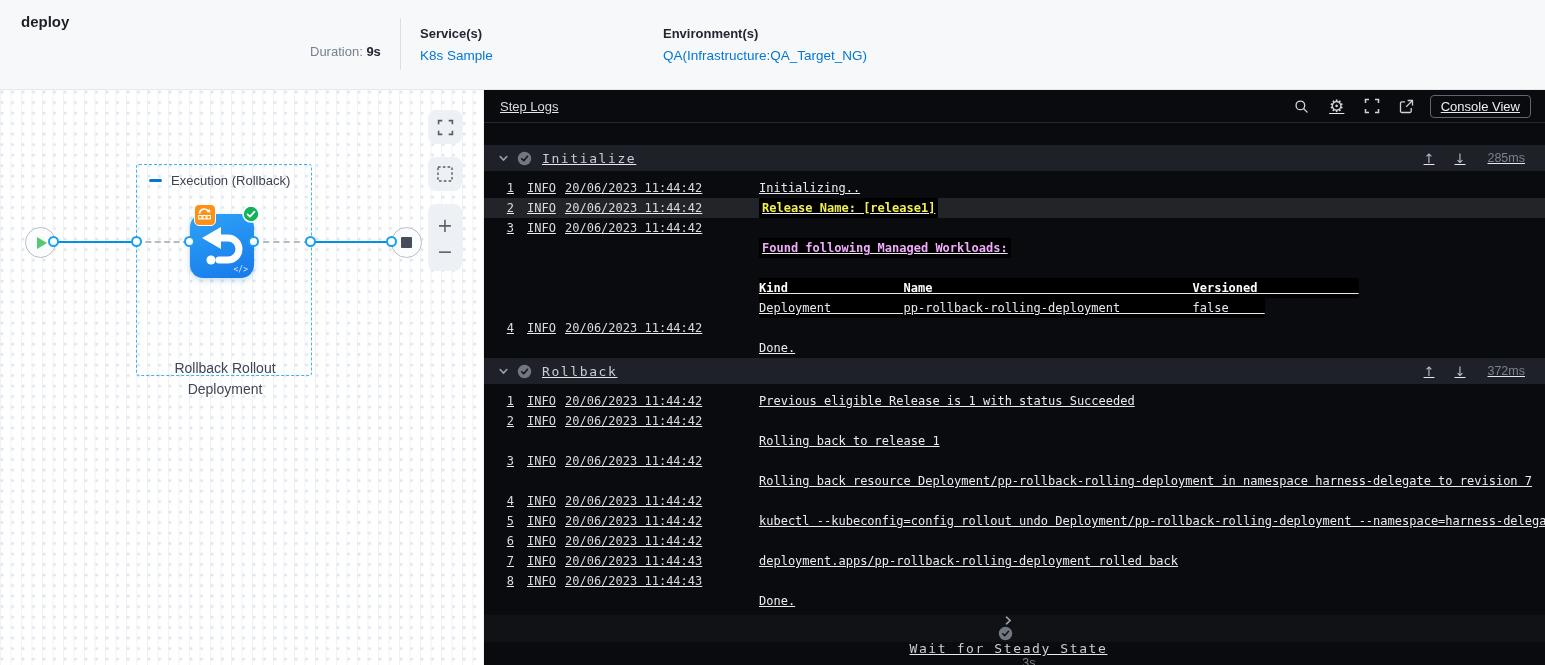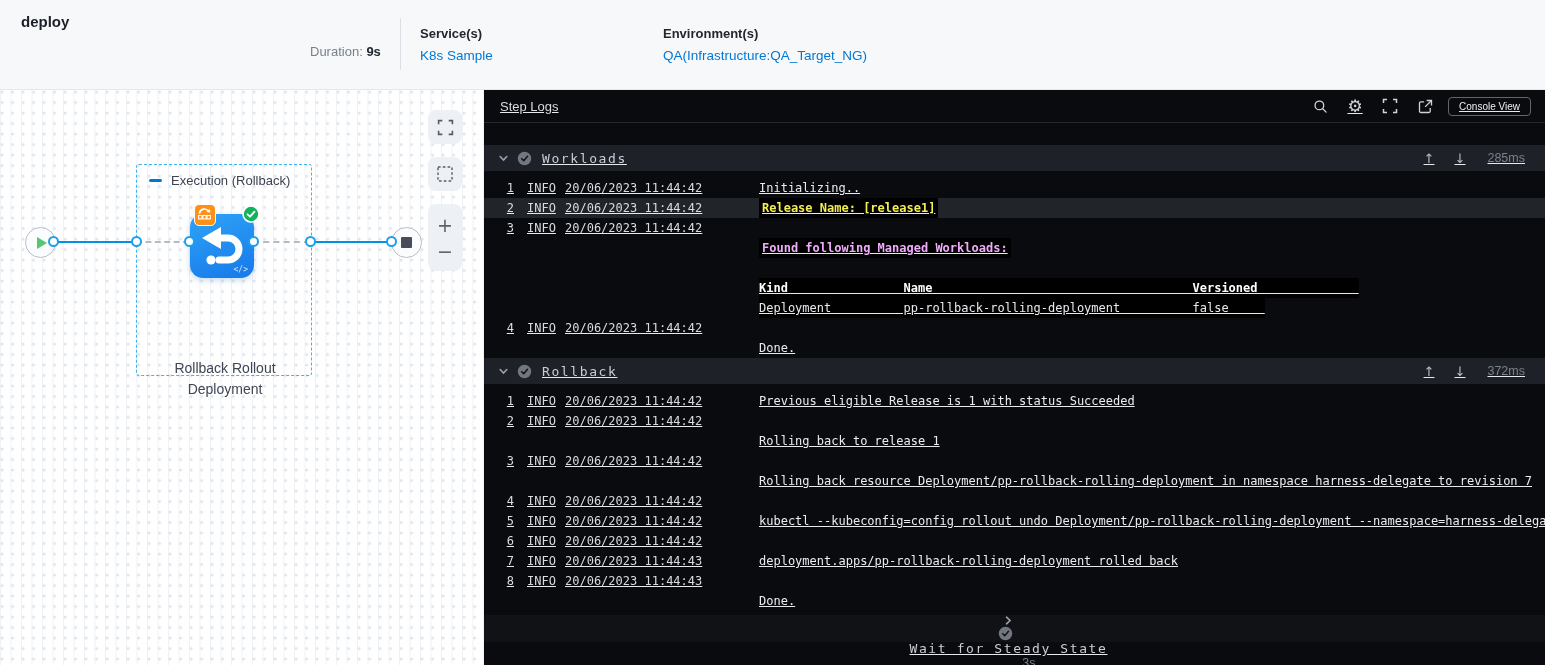--- a/index.html
+++ b/index.html
@@ -67,21 +67,21 @@
   
   .logpanel { position:relative; width:1061px; height:625px; background:#0a0b0e; color:#e8e9ec;text-decoration:underline; }
   .log-toolbar { height:33px; display:flex; align-items:center; padding:0 14px 0 16px;
                  border-bottom:1px solid #24272d; }
   .log-title { font-size:13px; color:#d7dade; }
   .tb-spacer { flex:1; }
   .tb-icon { background:none; border:none; cursor:pointer; display:flex; align-items:center;
              justify-content:center; width:26px; height:26px; margin-left:9px; }
   .gear-glyph { font-family:"DejaVu Sans", sans-serif; font-size:17px; color:#d2d5da; line-height:17px; }
   .console-btn { margin-left:10px; background:none; border:1px solid #62666e; border-radius:4px;
-                 color:#eceef2; font-size:10px; padding:3px 10px; cursor:pointer;
+                 color:#eceef2; font-size:13px; padding:3px 10px; cursor:pointer;
                  font-family:"Liberation Sans", sans-serif; }
 
   .log-scroll { padding-top:22px; font-family:"DejaVu Sans Mono", monospace; }
 
   .sec-header { height:26px; display:flex; align-items:center; background:#1e2128;
                 padding:0 20px 0 8px; cursor:pointer; }
   .sec-header.collapsed { background:#101216; margin-top:4px; height:27px;flex-direction:column; }
   .chev { width:22px; display:flex; justify-content:center; }
   .chev.right svg { transform:rotate(-90deg); }
   .sec-check { margin:0 10px 0 3px; display:flex; }
@@ -241,21 +241,21 @@
             <svg width="11" height="11" viewBox="0 0 10 10">
               <path d="M2 3.2 L5 6.4 L8 3.2" stroke="#9ba1ab" stroke-width="1.5" fill="none" stroke-linecap="round"></path>
             </svg>
           </span>
           <span class="sec-check">
             <svg width="15" height="15" viewBox="0 0 16 16">
               <circle cx="8" cy="8" r="7.2" fill="#71767f"></circle>
               <path d="M5 8.3 L7.2 10.3 L11.2 5.7" stroke="#14161b" stroke-width="1.7" fill="none" stroke-linecap="round" stroke-linejoin="round"></path>
             </svg>
           </span>
-          <span class="sec-title">Workloads</span>
+          <span class="sec-title">Initialize</span>
           <span class="sec-spacer"></span>
           <button class="sec-arrow">↑</button>
           <button class="sec-arrow">↓</button>
           <span class="sec-duration">285ms</span>
         </div>
         <div class="sec-body">
           <div class="log-row"><span class="ln">1</span><span class="lvl">INFO</span><span class="lt">20/06/2023 11:44:42</span><span class="lmsg">Initializing..</span></div>
           <div class="log-row selected"><span class="ln">2</span><span class="lvl">INFO</span><span class="lt">20/06/2023 11:44:42</span><span class="lmsg yellow">Release Name: [release1]</span></div>
           <div class="log-row"><span class="ln">3</span><span class="lvl">INFO</span><span class="lt">20/06/2023 11:44:42</span><span class="lmsg"></span></div>
           <div class="log-row"><span class="ln"></span><span class="lvl"></span><span class="lt"></span><span class="lmsg cyan">Found following Managed Workloads:</span></div>

